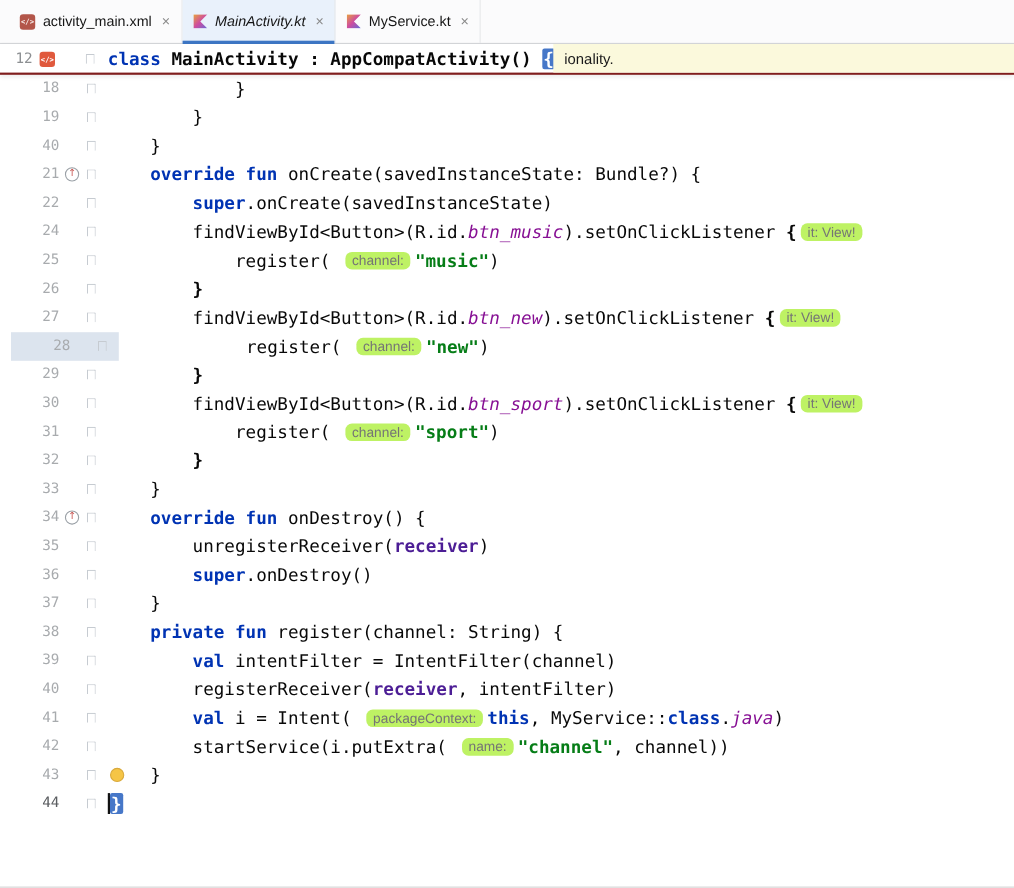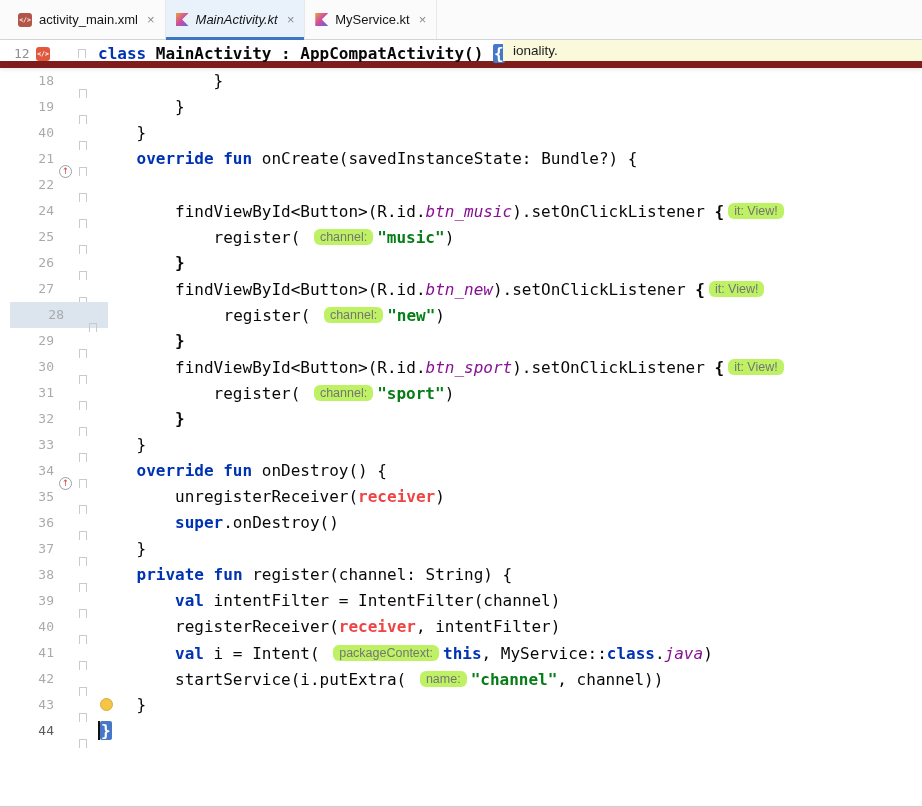--- a/index.html
+++ b/index.html
@@ -27,21 +27,21 @@
     clip-path:polygon(0 0,100% 0,50% 50%,100% 100%,0 100%);
   }
   .xml-icon{
     width:14px;height:14px;flex:none;border-radius:3px;background:#b3564a;color:#f7ece9;
     font-size:6.5px;font-weight:bold;display:flex;align-items:center;justify-content:center;
     font-family:"DejaVu Sans Mono",monospace;
   }
   .close{font-size:13px;color:#8a8a8a;line-height:1;margin-left:2px;}
   
   .sticky{
-    position:relative;height:28px;background:#ffffff;border-bottom:7px solid #7f1d1d;
+    position:relative;height:28px;background:#ffffff;border-bottom:2px solid #7f1d1d;
     box-shadow:0 2px 4px rgba(0,0,0,0.08);z-index:3;padding-left:47px;
   }
   .sticky-num{
     position:absolute;left:14px;top:0;line-height:28px;color:#8c8f92;
     font-family:"DejaVu Sans Mono",monospace;font-size:13px;
   }
   .class-icon{
     position:absolute;left:36px;top:7px;width:14px;height:14px;border-radius:3px;
     background:#e0593d;color:#fff;font-size:6.5px;font-weight:bold;
     display:flex;align-items:center;justify-content:center;
@@ -52,21 +52,21 @@
     position:absolute;left:98px;top:0;margin:0;white-space:pre;
     font-family:"DejaVu Sans Mono",monospace;font-size:16px;line-height:28px;color:#080808;
   }
   .doc-tooltip{
     position:absolute;left:503px;right:0;top:0;bottom:0;background:#fbf9dc;
     display:flex;align-items:center;padding-left:10px;font-size:13.5px;color:#1a1a1a;
   }
   
   .editor{background:#fff;}
   .row{display:flex;height:26px;position:relative;}
-  .gutter{display:flex;width:98px;flex:none;align-items:center;}
+  .gutter{display:flex;width:98px;flex:none;}
   .gutter-hl{background:#dce4ee;margin-left:10px;}
   .lnum{
     width:58px;flex:none;text-align:right;padding-right:4px;color:#a8abae;
     font-family:"DejaVu Sans Mono",monospace;font-size:13px;line-height:26px;
   }
   .lnum-cur{color:#5a5d60;}
   .gico{width:16px;flex:none;position:relative;}
   .ovr-icon{
     position:absolute;left:1px;top:6px;width:13px;height:13px;border:1px solid #9aa0a6;
     border-radius:50%;color:#c75450;font-size:9px;line-height:11px;text-align:center;
@@ -83,21 +83,21 @@
   }
   pre.code{
     margin:0;flex:1;white-space:pre;font-family:"DejaVu Sans Mono",monospace;
     font-size:16px;line-height:26px;color:#080808;
   }
   
   .sp{color:#080808;}
   .sk{color:#0033b3;font-weight:bold;}
   .ss{color:#067d17;font-weight:bold;}
   .sf{color:#871094;font-style:italic;}
-  .sr{color:#ef4444;font-weight:bold;}
+  .sr{color:#4c1d95;font-weight:bold;}
   .sb{color:#080808;font-weight:bold;}
   .shl{background:#4677c8;color:#ffffff;font-weight:bold;border-radius:2px;padding:0 1px;}
   .shint{
     font-family:"Liberation Sans",sans-serif;font-size:12.5px;color:#757575;
     background:#bef264;border-radius:6px;padding:1px 6px;margin:0 4px;vertical-align:1.5px;
   }
   .caret{display:inline-block;width:2px;height:19px;background:#111;vertical-align:-4px;}
 </style>
 </head>
 <body>
@@ -174,20 +174,21 @@
         <pre class="code"><span class="sp">    </span><span class="sk">override</span><span class="sp"> </span><span class="sk">fun</span><span class="sp"> onCreate(savedInstanceState: Bundle?) {</span></pre>
       </div>
       <div class="row">
         <div class="gutter">
           <div class="lnum">22</div>
           <div class="gico"></div>
           <div class="foldcol">
             <span class="fold-glyph"></span>
           </div>
         </div>
+        <pre class="code"><span class="sp">        </span><span class="sk">super</span><span class="sp">.onCreate(savedInstanceState)</span></pre>
       </div>
       <div class="row">
         <div class="gutter">
           <div class="lnum">24</div>
           <div class="gico"></div>
           <div class="foldcol">
             <span class="fold-glyph"></span>
           </div>
         </div>
         <pre class="code"><span class="sp">        findViewById&lt;Button&gt;(R.id.</span><span class="sf">btn_music</span><span class="sp">).setOnClickListener </span><span class="sb">{</span><span class="shint">it: View!</span></pre>

